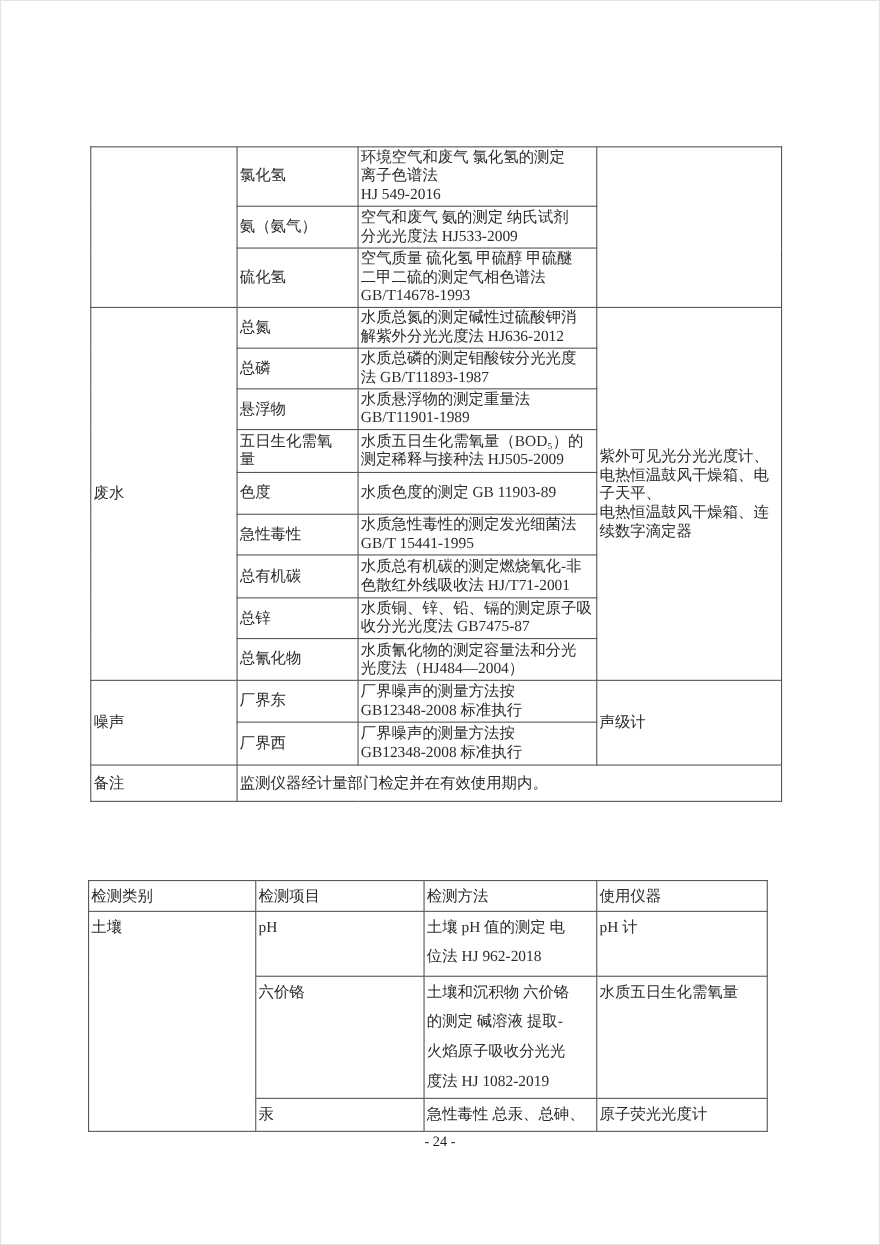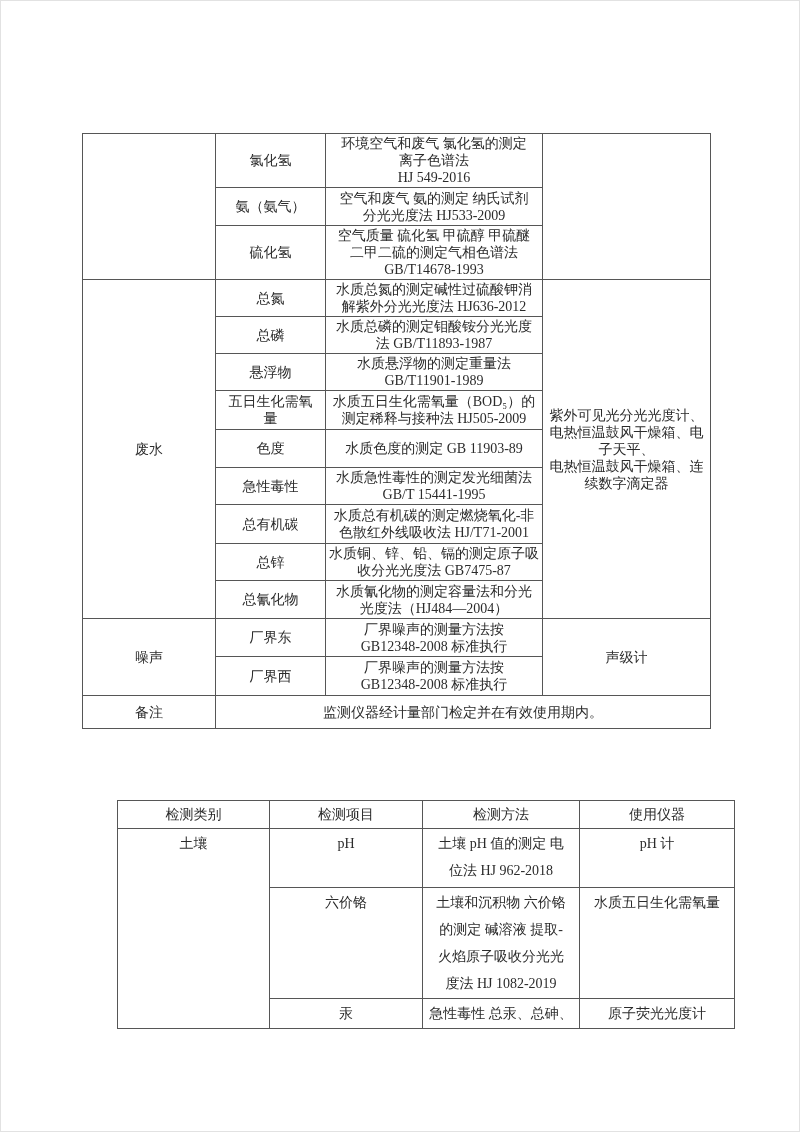--- a/index.html
+++ b/index.html
@@ -13,35 +13,35 @@
     box-shadow: inset 0 0 0 1px #e2e2e2;
     overflow:hidden;
   }
   table {
     position:absolute;
     border-collapse:collapse;
     table-layout:fixed;
   }
   td {
     border:1px solid #565656;
-    text-align:center;
+    text-align:left;
     vertical-align:middle;
     white-space:pre-line;
     padding:1px 2px;
     overflow:hidden;
   }
   
   .t1 {
     left:82px; top:133px; width:628px;
     font-size:14px; line-height:17px;
   }
   
   .t2 {
     left:80px; top:800px; width:617px;
-    font-size:14px; line-height:27px;margin-left:37px;
+    font-size:14px; line-height:27px;
   }
   .t2 td { vertical-align:top; }
   .t2 tr.hdr td { vertical-align:middle; line-height:normal; }
   .footer {
     position:absolute;
     left:0; top:1030px; width:100%;
     text-align:center;
     font-size:13px;
     color:#1c1c1c;
   }
@@ -182,14 +182,15 @@
       <td>水质五日生化需氧量</td>
     </tr>
     <tr style="height:28px">
       <td>汞</td>
       <td>急性毒性 总汞、总砷、</td>
       <td>原子荧光光度计</td>
     </tr>
   </tbody>
     </table>
 
+  <div class="footer">- 24 -</div>
 
 </div>
 
 </body></html>

